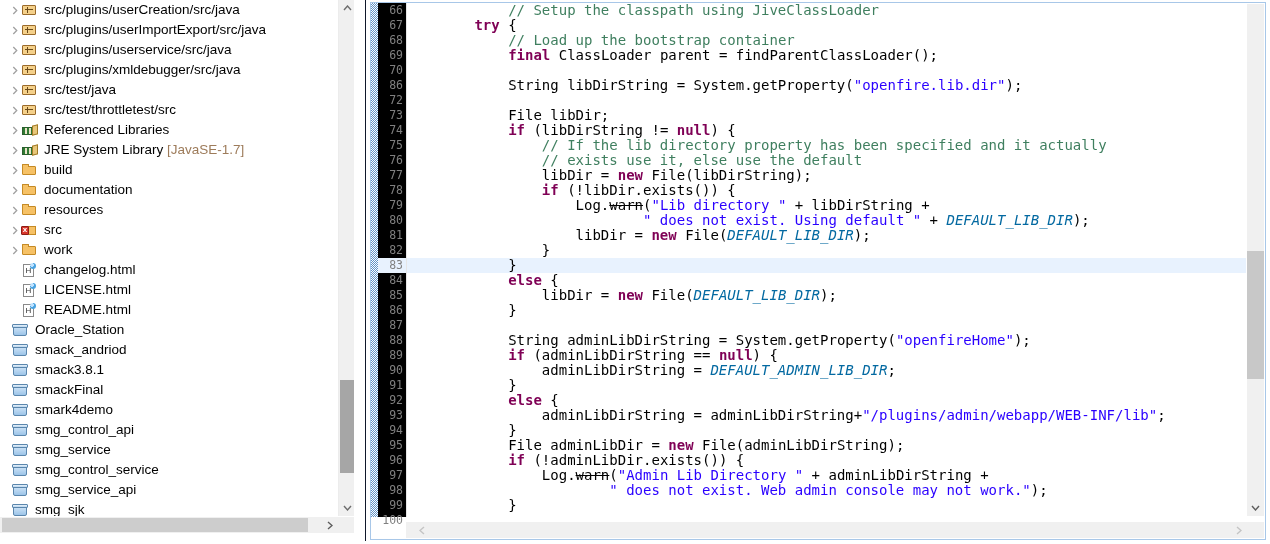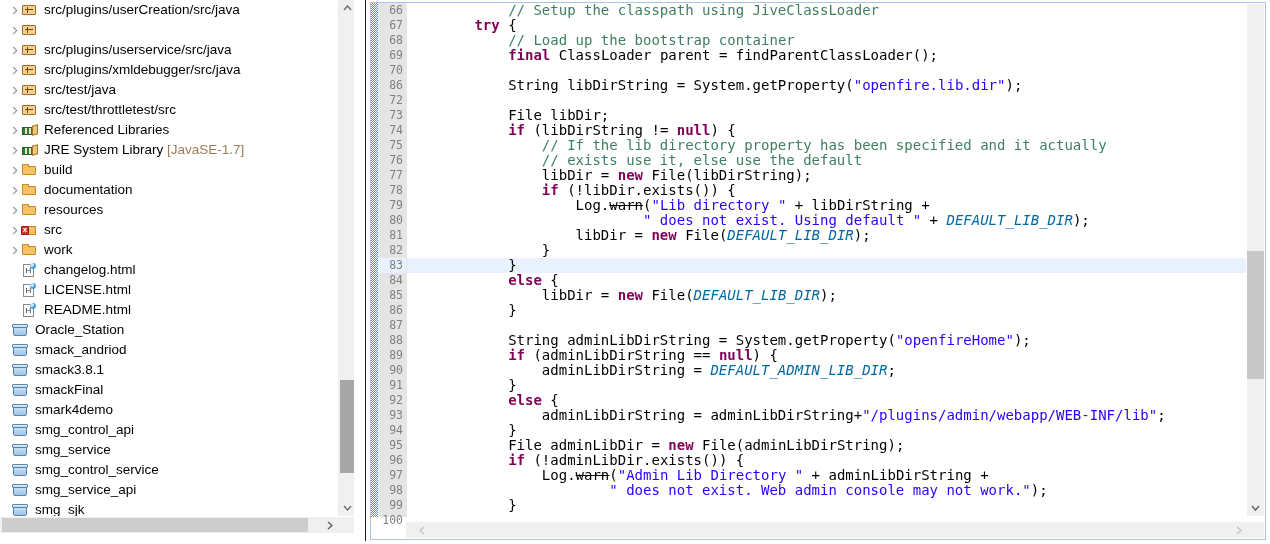--- a/index.html
+++ b/index.html
@@ -174,21 +174,21 @@
     position:absolute;left:0;top:0;width:7px;height:514px;
     background-image:
       linear-gradient(45deg,#5f92c8 25%,transparent 25%,transparent 75%,#5f92c8 75%),
       linear-gradient(45deg,#5f92c8 25%,transparent 25%,transparent 75%,#5f92c8 75%);
     background-size:2px 2px;
     background-position:0 0,1px 1px;
     background-color:#ffffff;
   }
   .gutter{
     position:absolute;left:7px;top:0;width:28px;height:514px;
-    background:#e5e5e5;border-right:1px solid #e6e6e6;
+    background:#000000;border-right:1px solid #e6e6e6;
   }
   .gutter .ln{
     height:15px;line-height:15px;text-align:right;padding-right:3px;
     font-family:"DejaVu Sans Mono","Liberation Mono",monospace;
     font-size:11.5px;color:#808080;
   }
   .code{
     position:absolute;left:36px;top:0;right:19px;height:514px;
     overflow:hidden;background:#fff;
   }
@@ -251,20 +251,21 @@
           <span class="ico ico-pkg"></span>
           <span class="lbl">src/plugins/userCreation/src/java</span>
         </div>
         <div class="node indent-1">
           <span class="arrow">
             <svg width="6" height="9" viewBox="0 0 6 9">
               <path d="M1.3 1 L4.7 4.5 L1.3 8" stroke="#a0a0a0" stroke-width="1.3" fill="none"></path>
             </svg>
           </span>
           <span class="ico ico-pkg"></span>
+          <span class="lbl">src/plugins/userImportExport/src/java</span>
         </div>
         <div class="node indent-1">
           <span class="arrow">
             <svg width="6" height="9" viewBox="0 0 6 9">
               <path d="M1.3 1 L4.7 4.5 L1.3 8" stroke="#a0a0a0" stroke-width="1.3" fill="none"></path>
             </svg>
           </span>
           <span class="ico ico-pkg"></span>
           <span class="lbl">src/plugins/userservice/src/java</span>
         </div>

